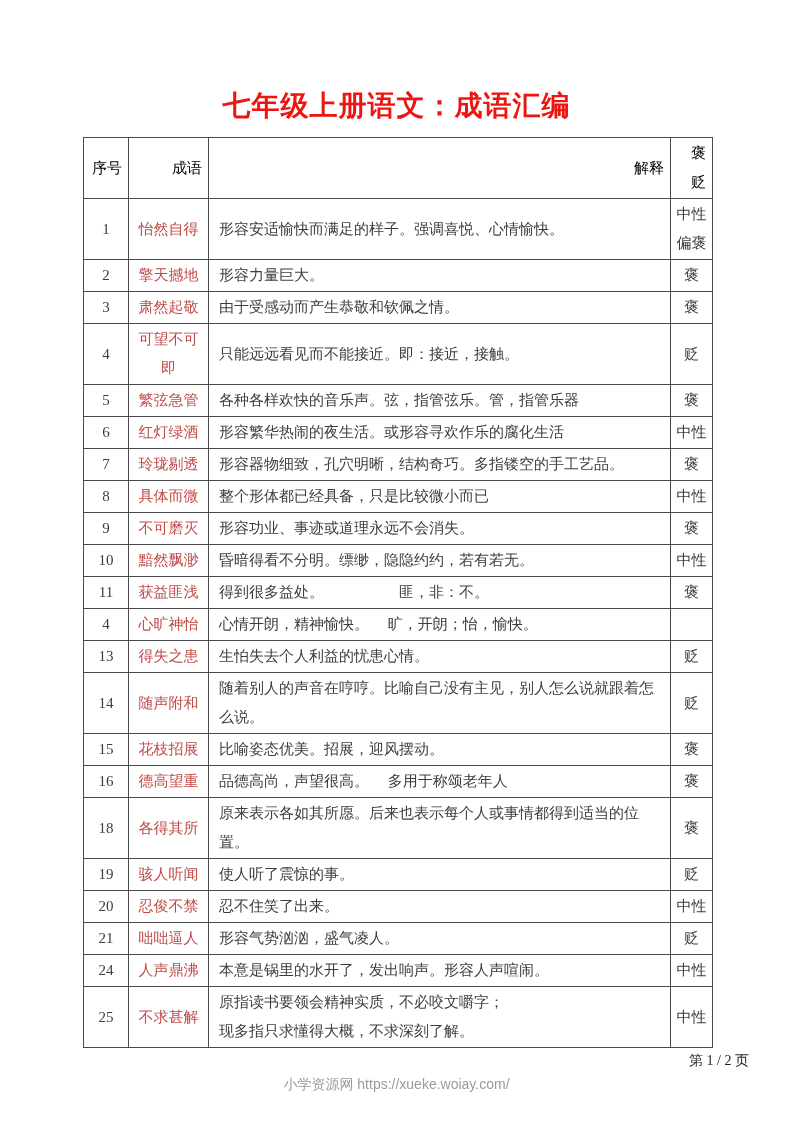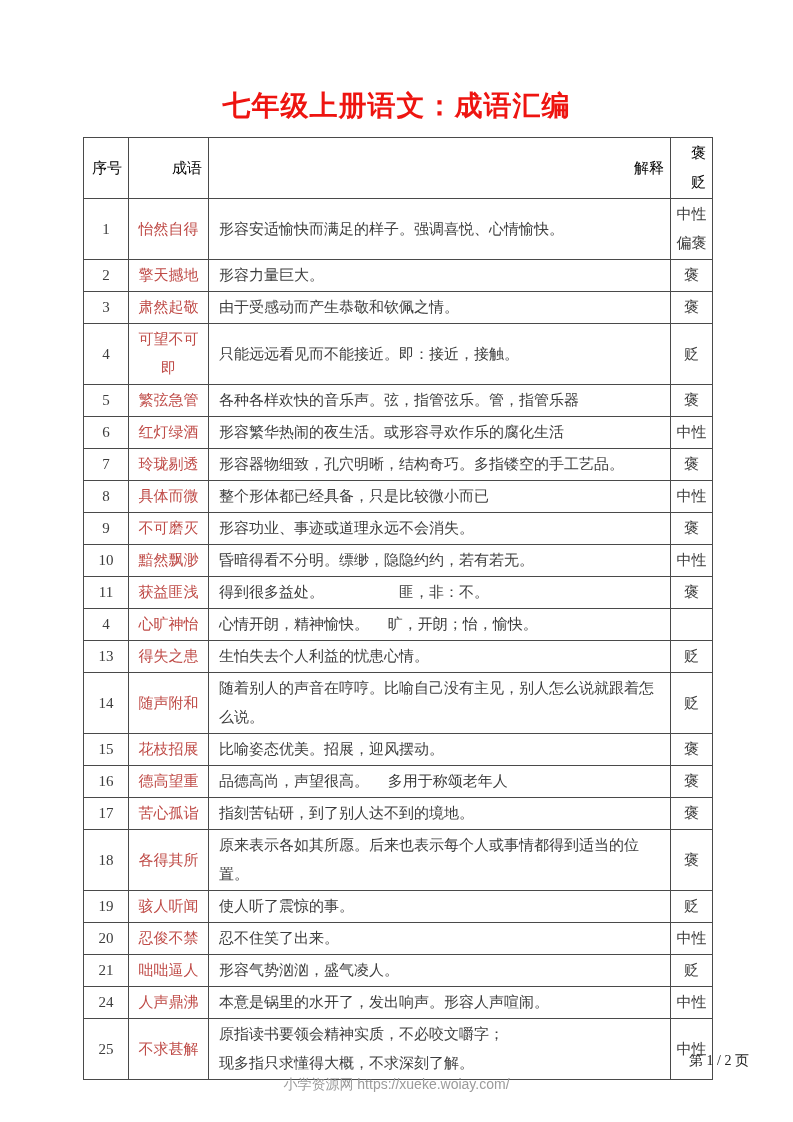--- a/index.html
+++ b/index.html
@@ -198,26 +198,20 @@
         <td class="cell-explanation">比喻姿态优美。招展，迎风摆动。</td>
         <td class="cell-polarity">褒</td>
       </tr>
       <tr>
         <td class="cell-no">16</td>
         <td class="cell-idiom">德高望重</td>
         <td class="cell-explanation">品德高尚，声望很高。　 多用于称颂老年人</td>
         <td class="cell-polarity">褒</td>
       </tr>
       <tr>
-        <td class="cell-no">17</td>
-        <td class="cell-idiom">苦心孤诣</td>
-        <td class="cell-explanation">指刻苦钻研，到了别人达不到的境地。</td>
-        <td class="cell-polarity">褒</td>
-      </tr>
-      <tr>
         <td class="cell-no">18</td>
         <td class="cell-idiom">各得其所</td>
         <td class="cell-explanation">原来表示各如其所愿。后来也表示每个人或事情都得到适当的位置。</td>
         <td class="cell-polarity">褒</td>
       </tr>
       <tr>
         <td class="cell-no">19</td>
         <td class="cell-idiom">骇人听闻</td>
         <td class="cell-explanation">使人听了震惊的事。</td>
         <td class="cell-polarity">贬</td>

